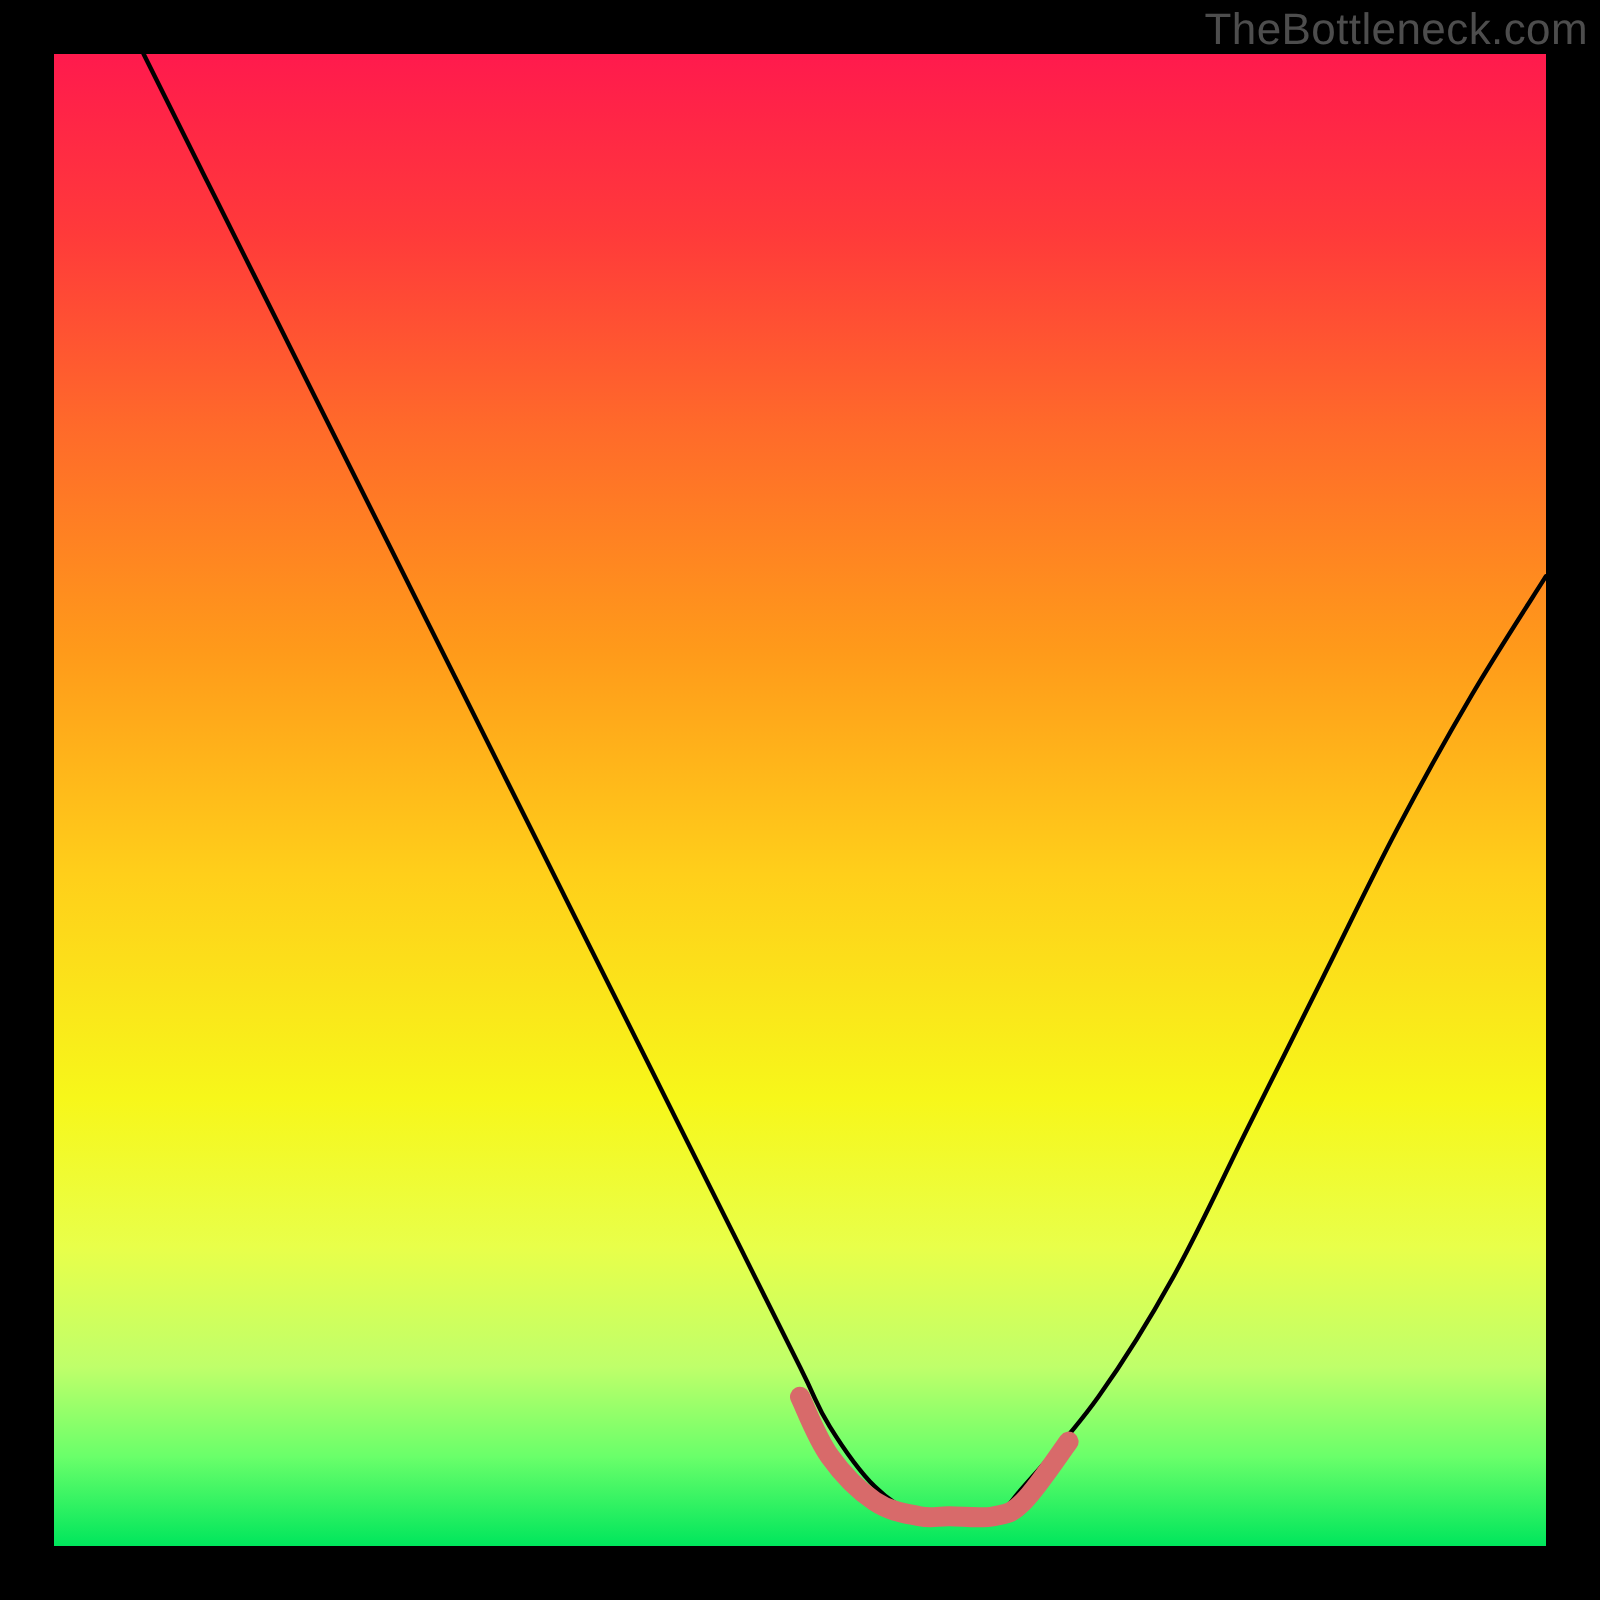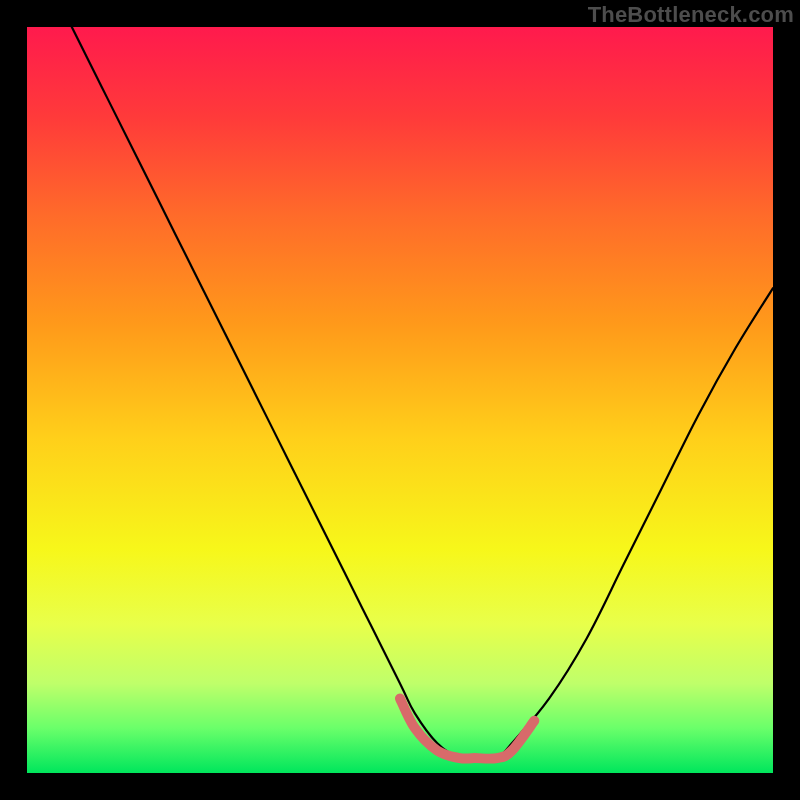--- a/index.html
+++ b/index.html
@@ -34,21 +34,21 @@
       #6aff6a 94%,
       #00e65c 100%);
     overflow: hidden;
   }
   .watermark {
     position: absolute;
     top: 2px;
     right: 6px;
     color: #4d4d4d;
     font-size: 22px;
-    font-weight: 700;
+    font-weight: 400;
     letter-spacing: 0.2px;
     z-index: 50;
     user-select: none;
   }
   svg.curves {
     position: absolute;
     left: 0;
     top: 0;
     width: 746px;
     height: 746px;

